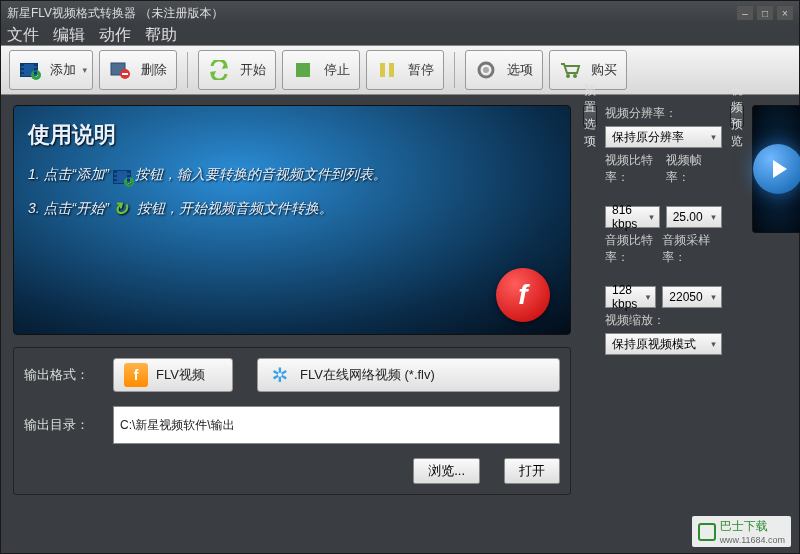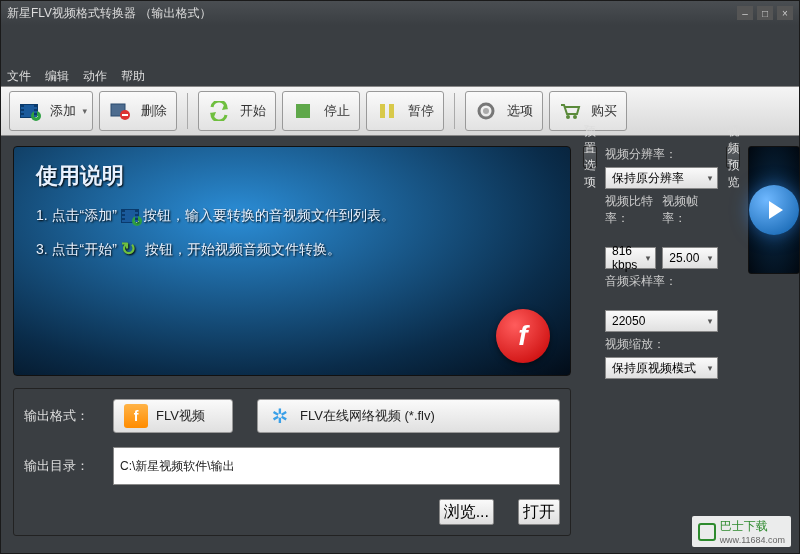--- a/index.html
+++ b/index.html
@@ -2,48 +2,48 @@
 <html><head>
 <meta charset="utf-8">
 <style>
 * { box-sizing: border-box; margin: 0; padding: 0; font-family: "Microsoft YaHei", sans-serif; }
 body { background: #fff; }
 .window { width: 800px; height: 554px; background: #3a3e42; border: 1px solid #1a1a1a; position: relative; }
 .titlebar { height: 24px; background: linear-gradient(#4a4e52, #3a3e42); display: flex; align-items: center; padding: 0 6px; color: #ddd; font-size: 12px; }
 .titlebar .title { flex: 1; }
 .win-btns { display: flex; gap: 4px; }
 .win-btn { width: 16px; height: 14px; background: #555; color: #ccc; display: flex; align-items: center; justify-content: center; font-size: 10px; cursor: pointer; }
-.menubar { height: 20px; display: flex; align-items: center; padding: 0 6px; color: #ddd; font-size: 12px; gap: 14px; margin-top: 41px; }
+.menubar { height: 20px; display: flex; align-items: center; padding: 0 6px; color: #ddd; font-size: 16px; gap: 14px; }
 .menu-item { cursor: pointer; }
 .toolbar { height: 50px; background: linear-gradient(#f5f5f5, #d8d8d8); border-top: 1px solid #888; border-bottom: 1px solid #888; display: flex; align-items: center; padding: 0 8px; gap: 6px; }
 .tb-sep { width: 1px; height: 36px; background: #aaa; margin: 0 4px; }
 .tb-btn { height: 40px; min-width: 78px; background: linear-gradient(#fafafa,#e2e2e2); border: 1px solid #999; border-radius: 3px; display: flex; align-items: center; justify-content: center; gap: 10px; font-size: 13px; color: #333; cursor: pointer; padding: 0 8px; }
 .tb-btn .ico { width: 22px; height: 22px; display: flex; align-items: center; justify-content: center; }
 .tb-btn.has-drop { padding-right: 16px; position: relative; }
 .tb-btn.has-drop::after { content: "▾"; font-size: 9px; color: #666; position: absolute; right: 5px; }
 .body { display: flex; height: calc(554px - 24px - 20px - 50px); }
 .left { flex: 1; padding: 10px 8px 8px 12px; display: flex; flex-direction: column; gap: 12px; }
-.instructions { height: 230px; border-radius: 4px; background: radial-gradient(ellipse at 40% 30%, #2b8dd6, #0a2c4a 70%, #020c18); border: 1px solid #111; color: #e8f2ff; padding: 14px 22px; position: relative; overflow: hidden; }
+.instructions { height: 230px; border-radius: 4px; background: radial-gradient(ellipse at 40% 30%, #2b8dd6, #0a2c4a 70%, #020c18); border: 1px solid #111; color: #e8f2ff; padding: 14px 14px; position: relative; overflow: hidden; }
 .instructions h2 { font-size: 22px; font-weight: bold; text-shadow: 1px 1px 2px #000; }
-.instructions .step { font-size: 14px; margin-top: 16px; text-shadow: 1px 1px 2px #000; display: flex; align-items: center; gap: 2px; }
+.instructions .step { font-size: 14px; margin-top: 16px; text-shadow: 1px 1px 2px #000; display: flex; align-items: flex-end; gap: 2px; font-style: italic; }
 .flash-badge { position: absolute; right: 20px; bottom: 12px; width: 54px; height: 54px; border-radius: 50%; background: radial-gradient(circle at 35% 30%, #ff5c5c, #c40000); display: flex; align-items: center; justify-content: center; color: #fff; font-size: 28px; font-style: italic; font-weight: bold; box-shadow: 0 2px 6px rgba(0,0,0,.5); }
 .film-ico { width: 18px; height: 14px; background: #1a5a9c; border: 1px solid #0a3a6c; display: inline-block; position: relative; margin: 0 2px; }
 .film-ico::before, .film-ico::after { content:""; position:absolute; top:0; bottom:0; width:3px; background: repeating-linear-gradient(#0a3a6c 0 2px,#1a5a9c 2px 4px);}
 .film-ico::before{left:0;} .film-ico::after{right:0;}
 .film-ico .plus { position:absolute; right:-4px; bottom:-4px; width:10px; height:10px; border-radius:50%; background:#2ea043; color:#fff; font-size:8px; display:flex; align-items:center; justify-content:center; }
 .refresh-arrows { width:20px; height:16px; position:relative; display:inline-block; margin:0 2px; }
 .refresh-arrows::before { content:"↻"; color:#6fbf3f; font-size:18px; font-weight:bold; position:absolute; top:-4px; left:0; }
 .output-panel { background: #3a3e42; border: 1px solid #222; border-radius: 3px; padding: 10px; display: flex; flex-direction: column; gap: 14px; }
 .row { display: flex; align-items: center; gap: 24px; }
 .row-label { color: #ddd; font-size: 13px; min-width: 64px; }
 .fmt-chip { height: 34px; background: linear-gradient(#fafafa,#e0e0e0); border: 1px solid #999; border-radius: 3px; display: flex; align-items: center; padding: 0 10px; gap: 8px; font-size: 13px; color: #222; cursor: pointer; }
 .fmt-icon-f { width: 24px; height: 24px; background: linear-gradient(#ffb347,#ff8c00); border-radius: 3px; color: #fff; display: flex; align-items: center; justify-content: center; font-weight: bold; font-size: 14px; }
 .fmt-icon-net { width: 24px; height: 24px; display: flex; align-items: center; justify-content: center; color: #3aa0e8; font-size: 20px; }
 .path-input { flex: 1; height: 38px; background: #fff; border: 1px solid #888; font-size: 12px; padding: 0 6px; color: #222; }
-.small-btn { height: 26px; padding: 0 4px; background: linear-gradient(#fafafa,#dedede); border: 1px solid #888; border-radius: 2px; font-size: 16px; cursor: pointer; }
+.small-btn { height: 26px; padding: 0 14px; background: linear-gradient(#fafafa,#dedede); border: 1px solid #888; border-radius: 2px; font-size: 13px; cursor: pointer; }
 .right { width: 220px; padding: 10px 10px 8px 4px; display: flex; flex-direction: row; gap: 8px; }
 .panel-header { height: 22px; background: linear-gradient(#5a5e62,#44484c); border: 1px solid #222; border-radius: 2px; color: #ddd; font-size: 12px; display: flex; align-items: center; justify-content: center; }
 .preset-body { display: flex; flex-direction: column; gap: 4px; }
 .field-label { color: #ccc; font-size: 12px; }
 .select { height: 22px; background: linear-gradient(#fafafa,#e0e0e0); border: 1px solid #888; font-size: 12px; padding: 0 18px 0 6px; position: relative; cursor: pointer; display: flex; align-items: center; }
 .select::after { content: "▾"; position: absolute; right: 5px; font-size: 9px; color: #555; }
 .two-col { display: flex; gap: 6px; }
 .two-col > div { flex: 1; display: flex; flex-direction: column; gap: 20px; }
 .preview-box { height: 128px; background: radial-gradient(ellipse at center, #0a2c4a, #010810); border: 1px solid #111; border-radius: 3px; display: flex; align-items: center; justify-content: center; }
 .play-circle { width: 50px; height: 50px; border-radius: 50%; background: radial-gradient(circle at 35% 30%, #6fb8ff, #0a5ca8); display: flex; align-items: center; justify-content: center; box-shadow: 0 0 18px rgba(60,150,255,.5); }
@@ -55,21 +55,21 @@
 .watermark { position: absolute; right: 8px; bottom: 6px; display:flex; align-items:center; gap:4px; font-size:12px; color:#2e8b2e; background: rgba(255,255,255,.9); padding: 2px 6px; border-radius: 2px; }
 .watermark .logo { width:18px; height:18px; border:2px solid #2e8b2e; border-radius:3px; }
 svg { display: block; }
 </style>
 </head>
 <body>
 
 <div class="window">
 
   <div class="titlebar">
-    <span class="title">新星FLV视频格式转换器  （输出格式）</span>
+    <span class="title">新星FLV视频格式转换器  （未注册版本）</span>
     <div class="win-btns">
       <div class="win-btn">–</div>
       <div class="win-btn">□</div>
       <div class="win-btn">×</div>
     </div>
   </div>
 
   <div class="menubar">
     <span class="menu-item">文件</span>
     <span class="menu-item">编辑</span>
@@ -210,20 +210,26 @@
           <div>
             <span class="field-label">视频帧率：</span>
             <div class="select">
                 <span>25.00</span>
               </div>
           </div>
         </div>
 
         <div class="two-col">
           <div>
+            <span class="field-label">音频比特率：</span>
+            <div class="select">
+                <span>128 kbps</span>
+              </div>
+          </div>
+          <div>
             <span class="field-label">音频采样率：</span>
             <div class="select">
                 <span>22050</span>
               </div>
           </div>
         </div>
 
         <span class="field-label">视频缩放：</span>
         <div class="select">
             <span>保持原视频模式</span>

